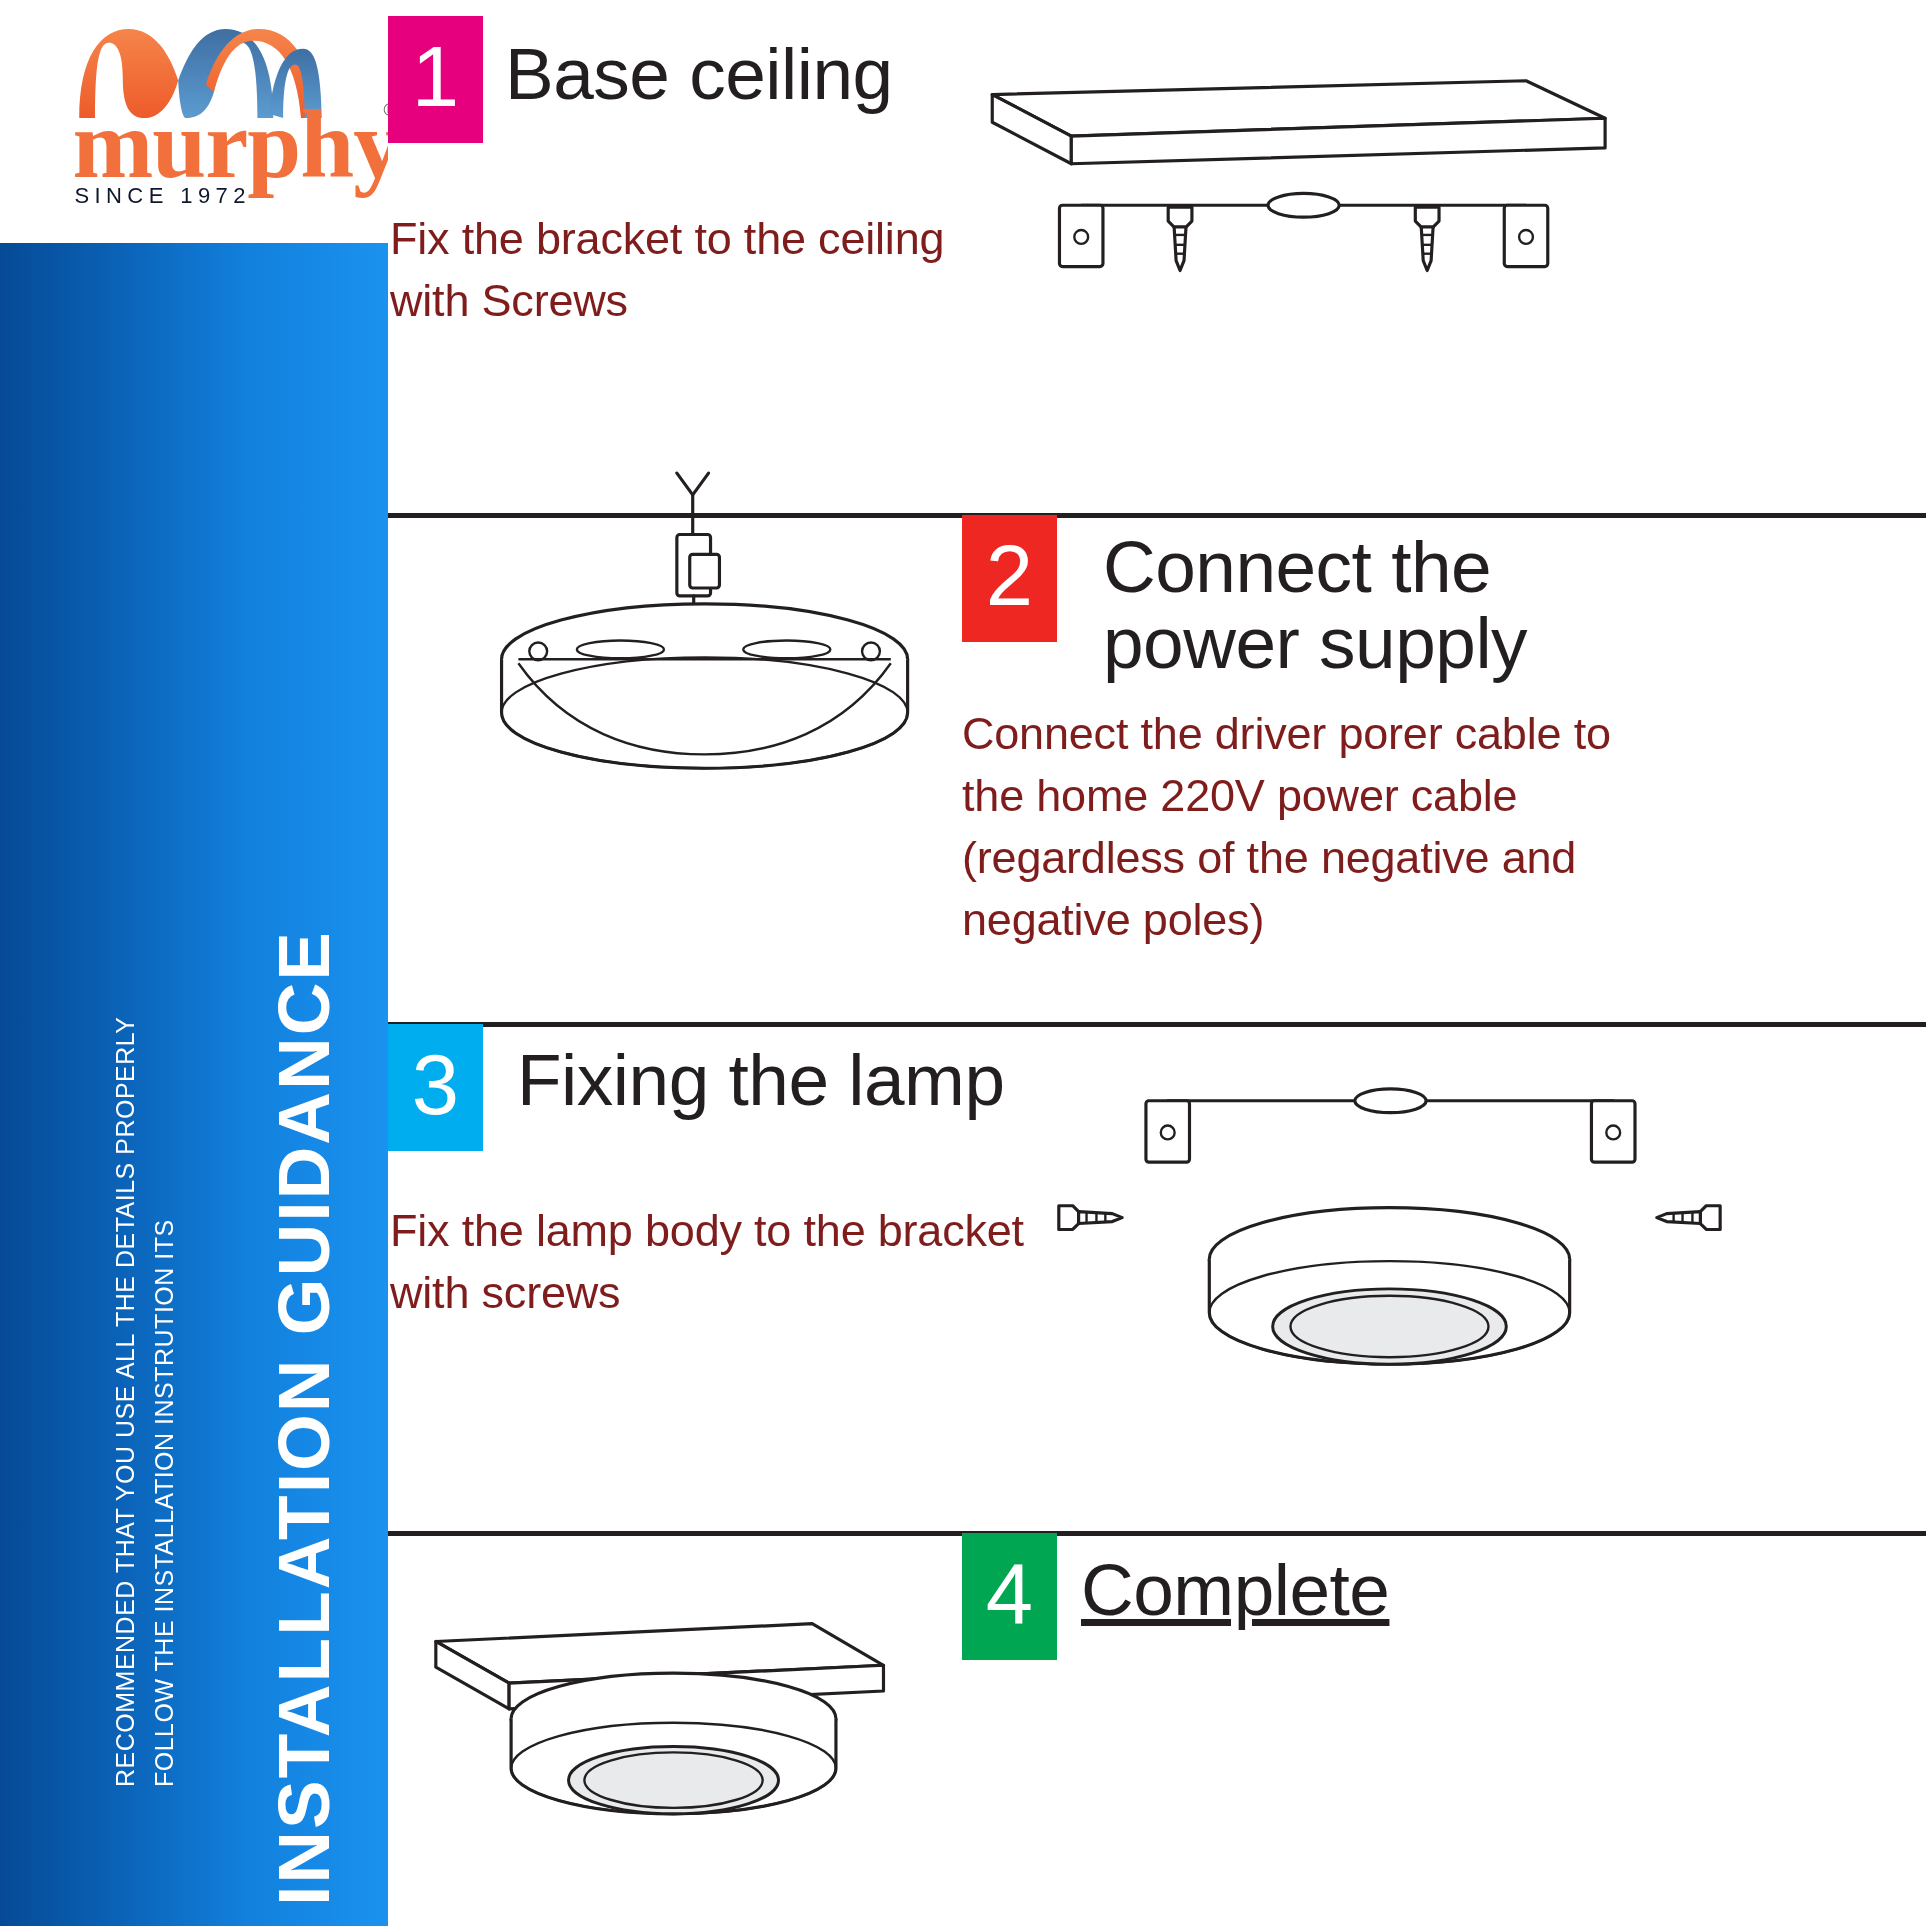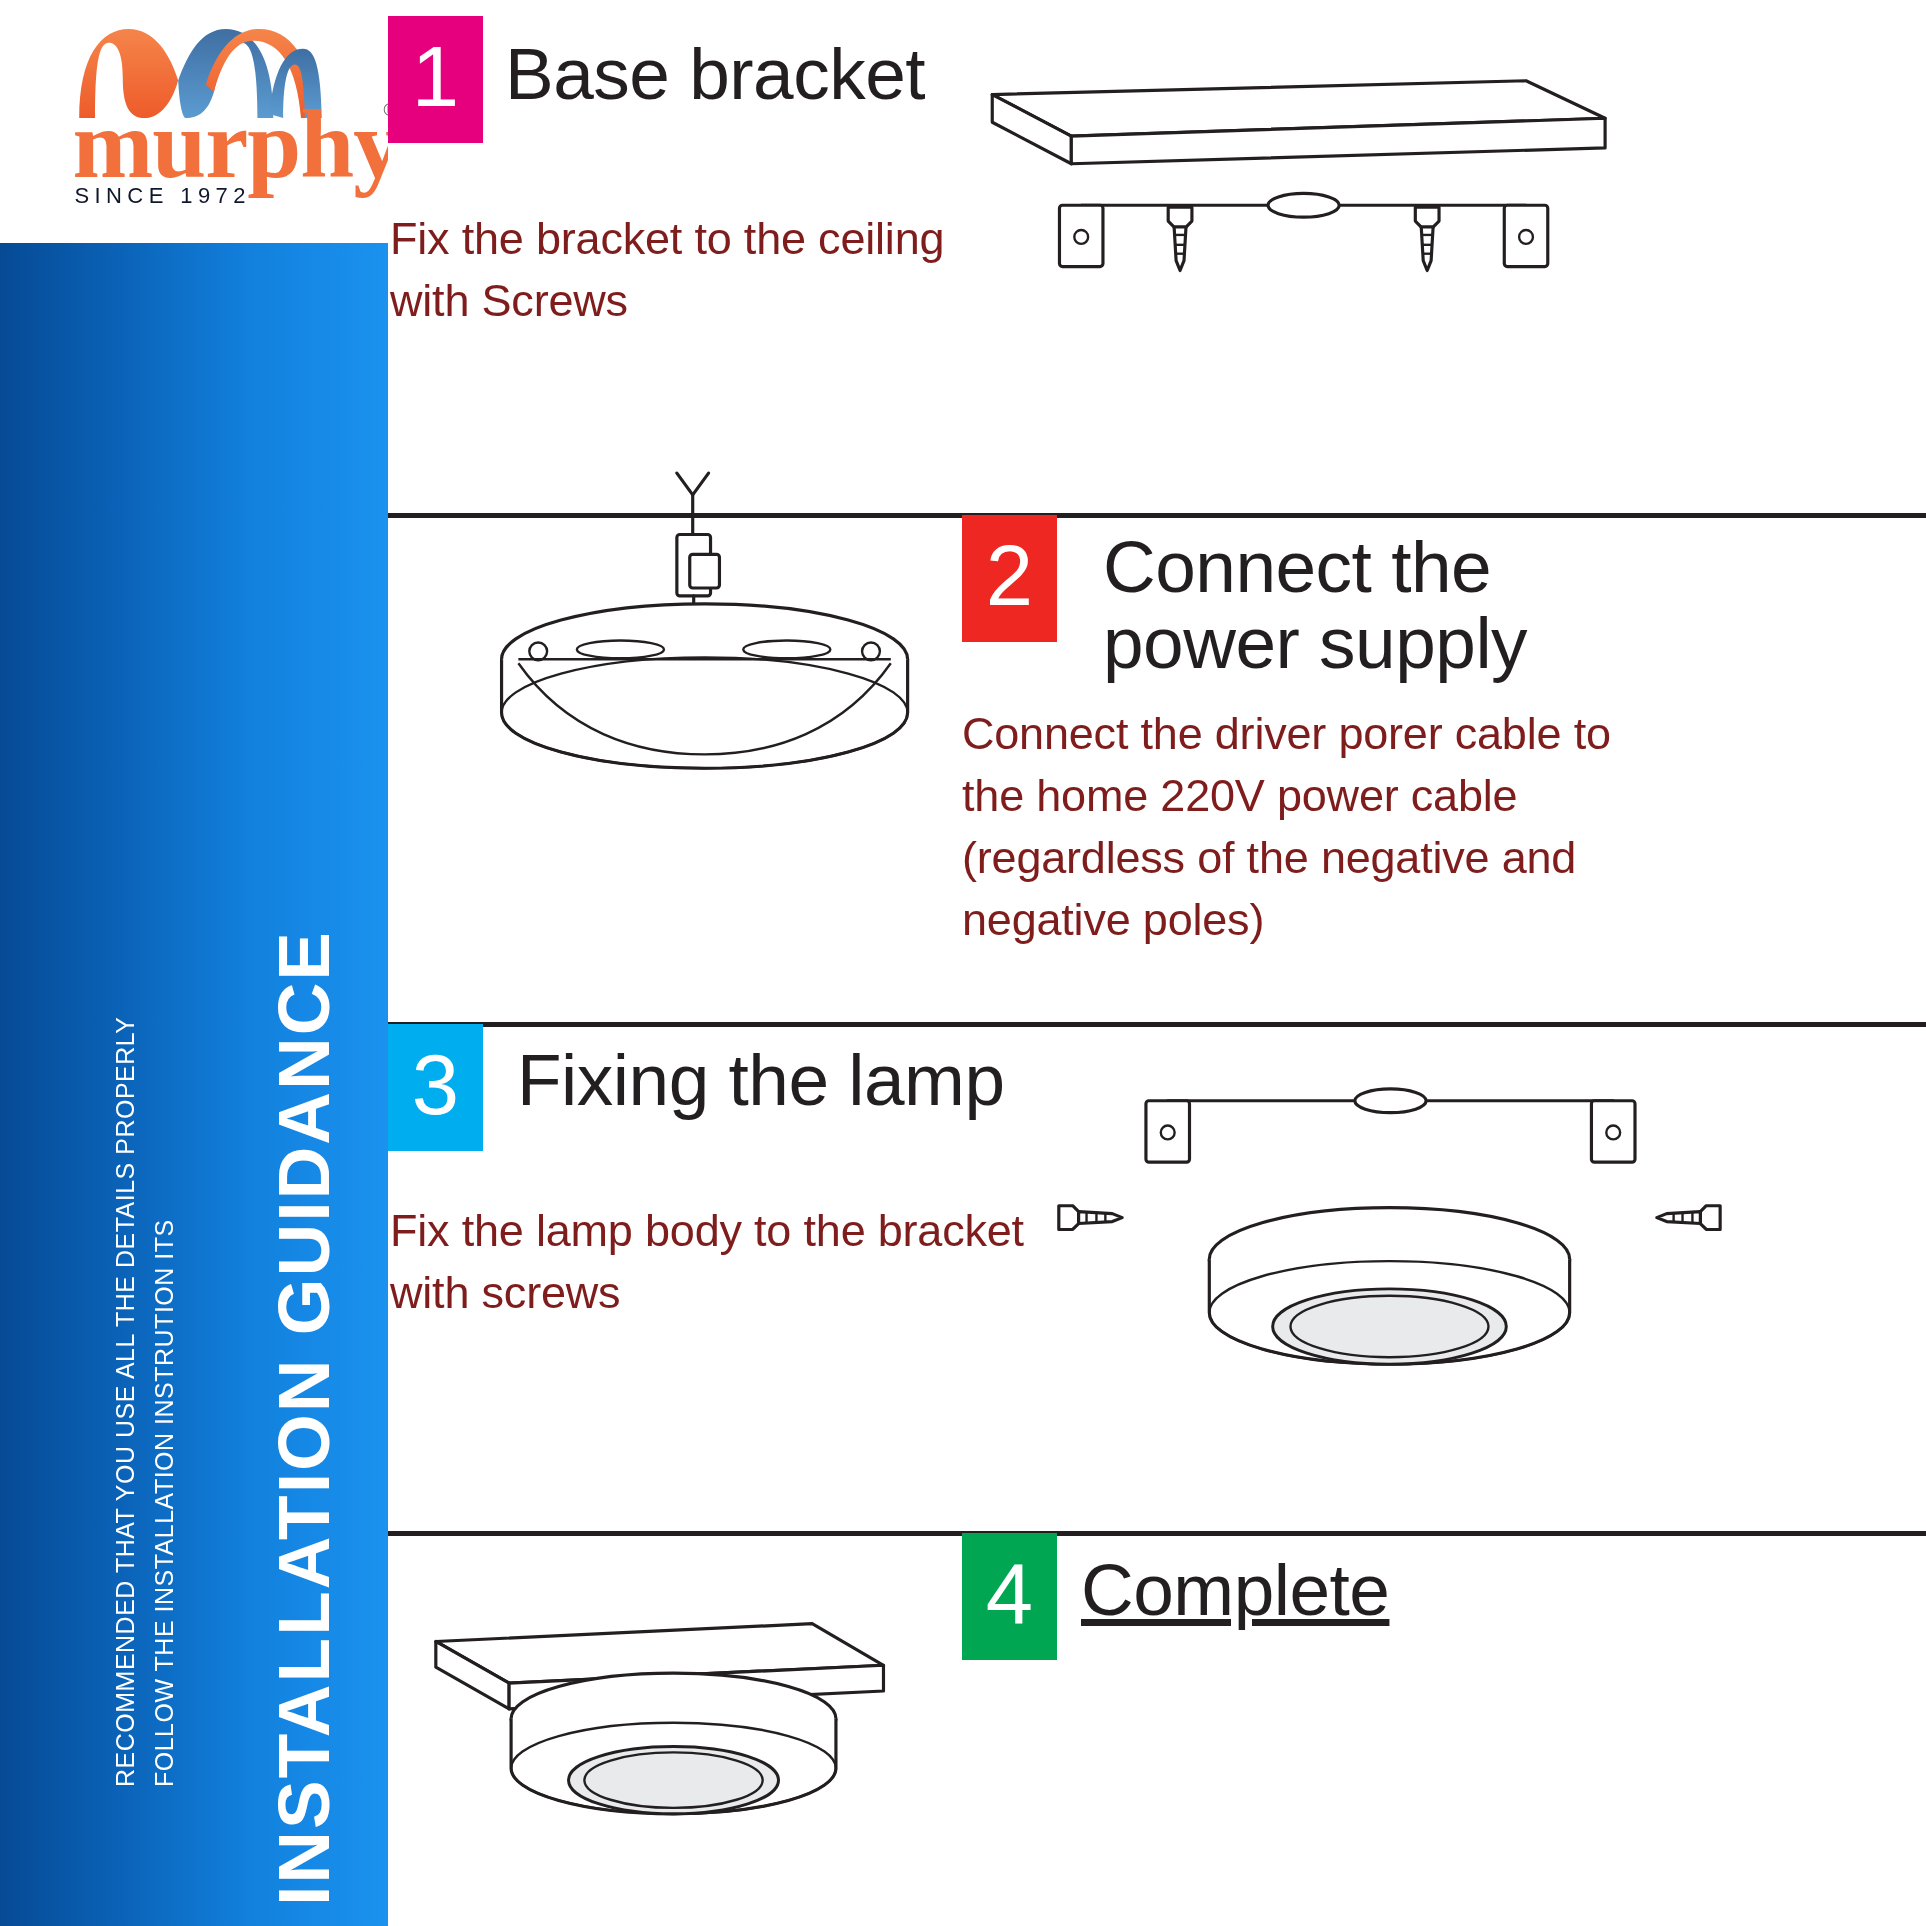--- a/index.html
+++ b/index.html
@@ -89,21 +89,21 @@
   <div class="content">
 
     <div class="divider d1"></div>
     <div class="divider d2"></div>
     <div class="divider d3"></div>
 
     <div class="step">
       <div class="badge" style="left:0px;top:16px;background:#E6007E;">
         <span>1</span>
       </div>
-      <div class="head" style="left:117px;top:36px;width:634px;">Base bracket</div>
+      <div class="head" style="left:117px;top:36px;width:634px;">Base ceiling</div>
       <div class="body" style="left:2px;top:208px;width:634px;">Fix the bracket to the ceiling with Screws</div>
 
       <div class="art" style="left:584px;top:57px;">
         <svg width="683" height="257" viewBox="0 0 690 260">
 
           <polygon class="fl-w" points="20,38 560,24 640,62 100,80"></polygon>
           <polygon class="fl-w" points="20,38 20,66 100,108 100,80"></polygon>
           <polygon class="fl-w" points="100,80 640,62 640,92 100,108"></polygon>
           <line class="ln-t" x1="20" y1="38" x2="100" y2="80"></line>
 

